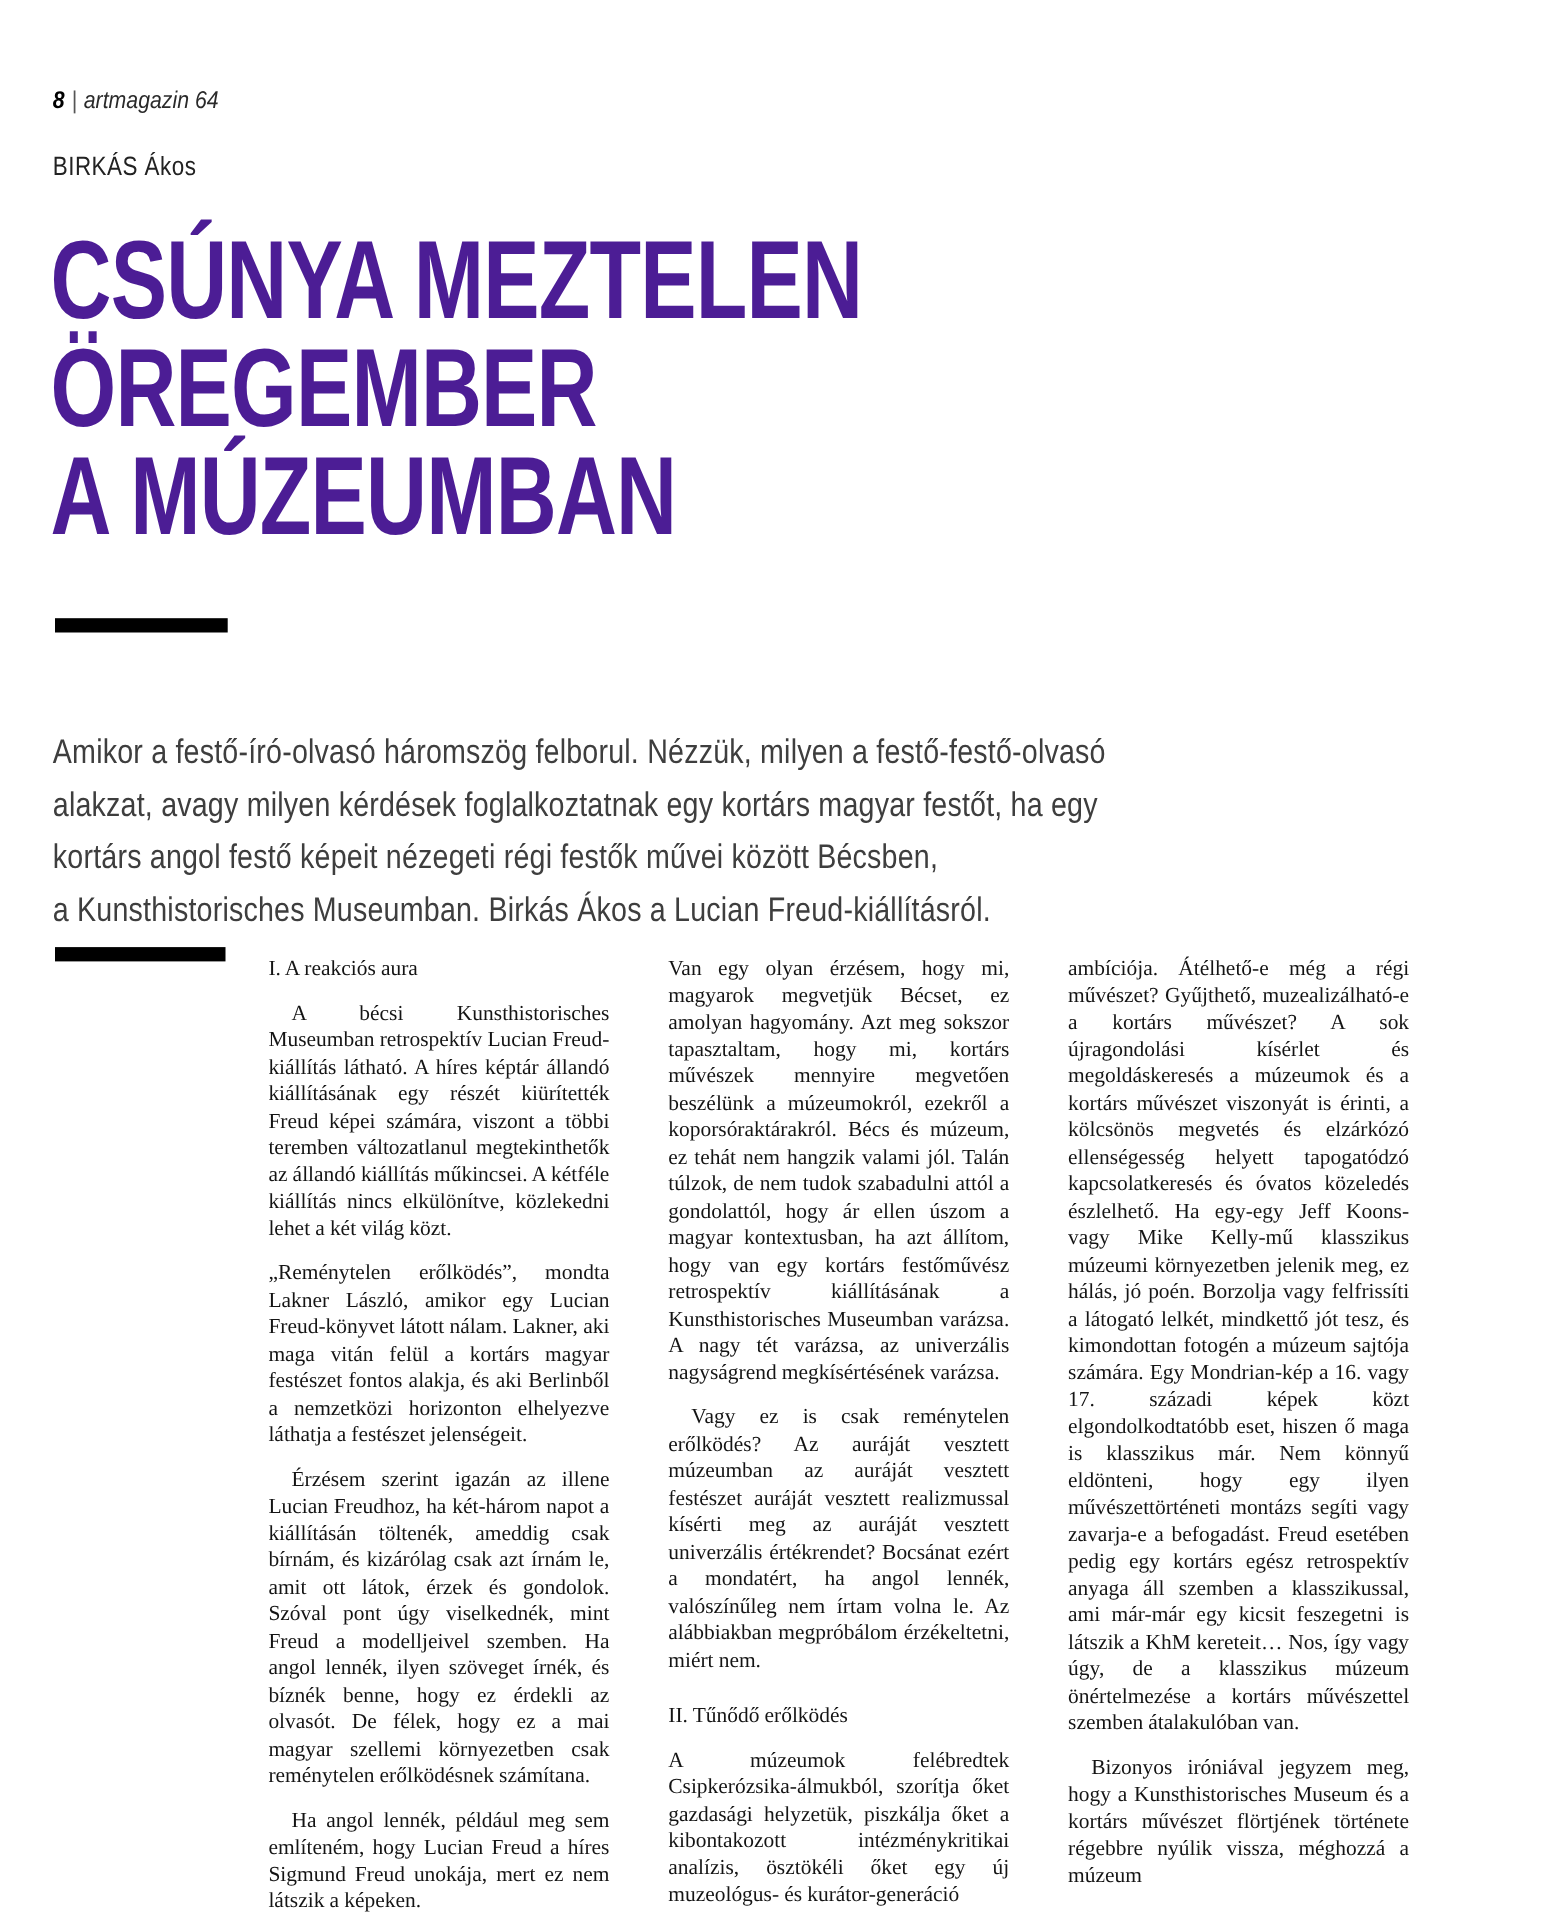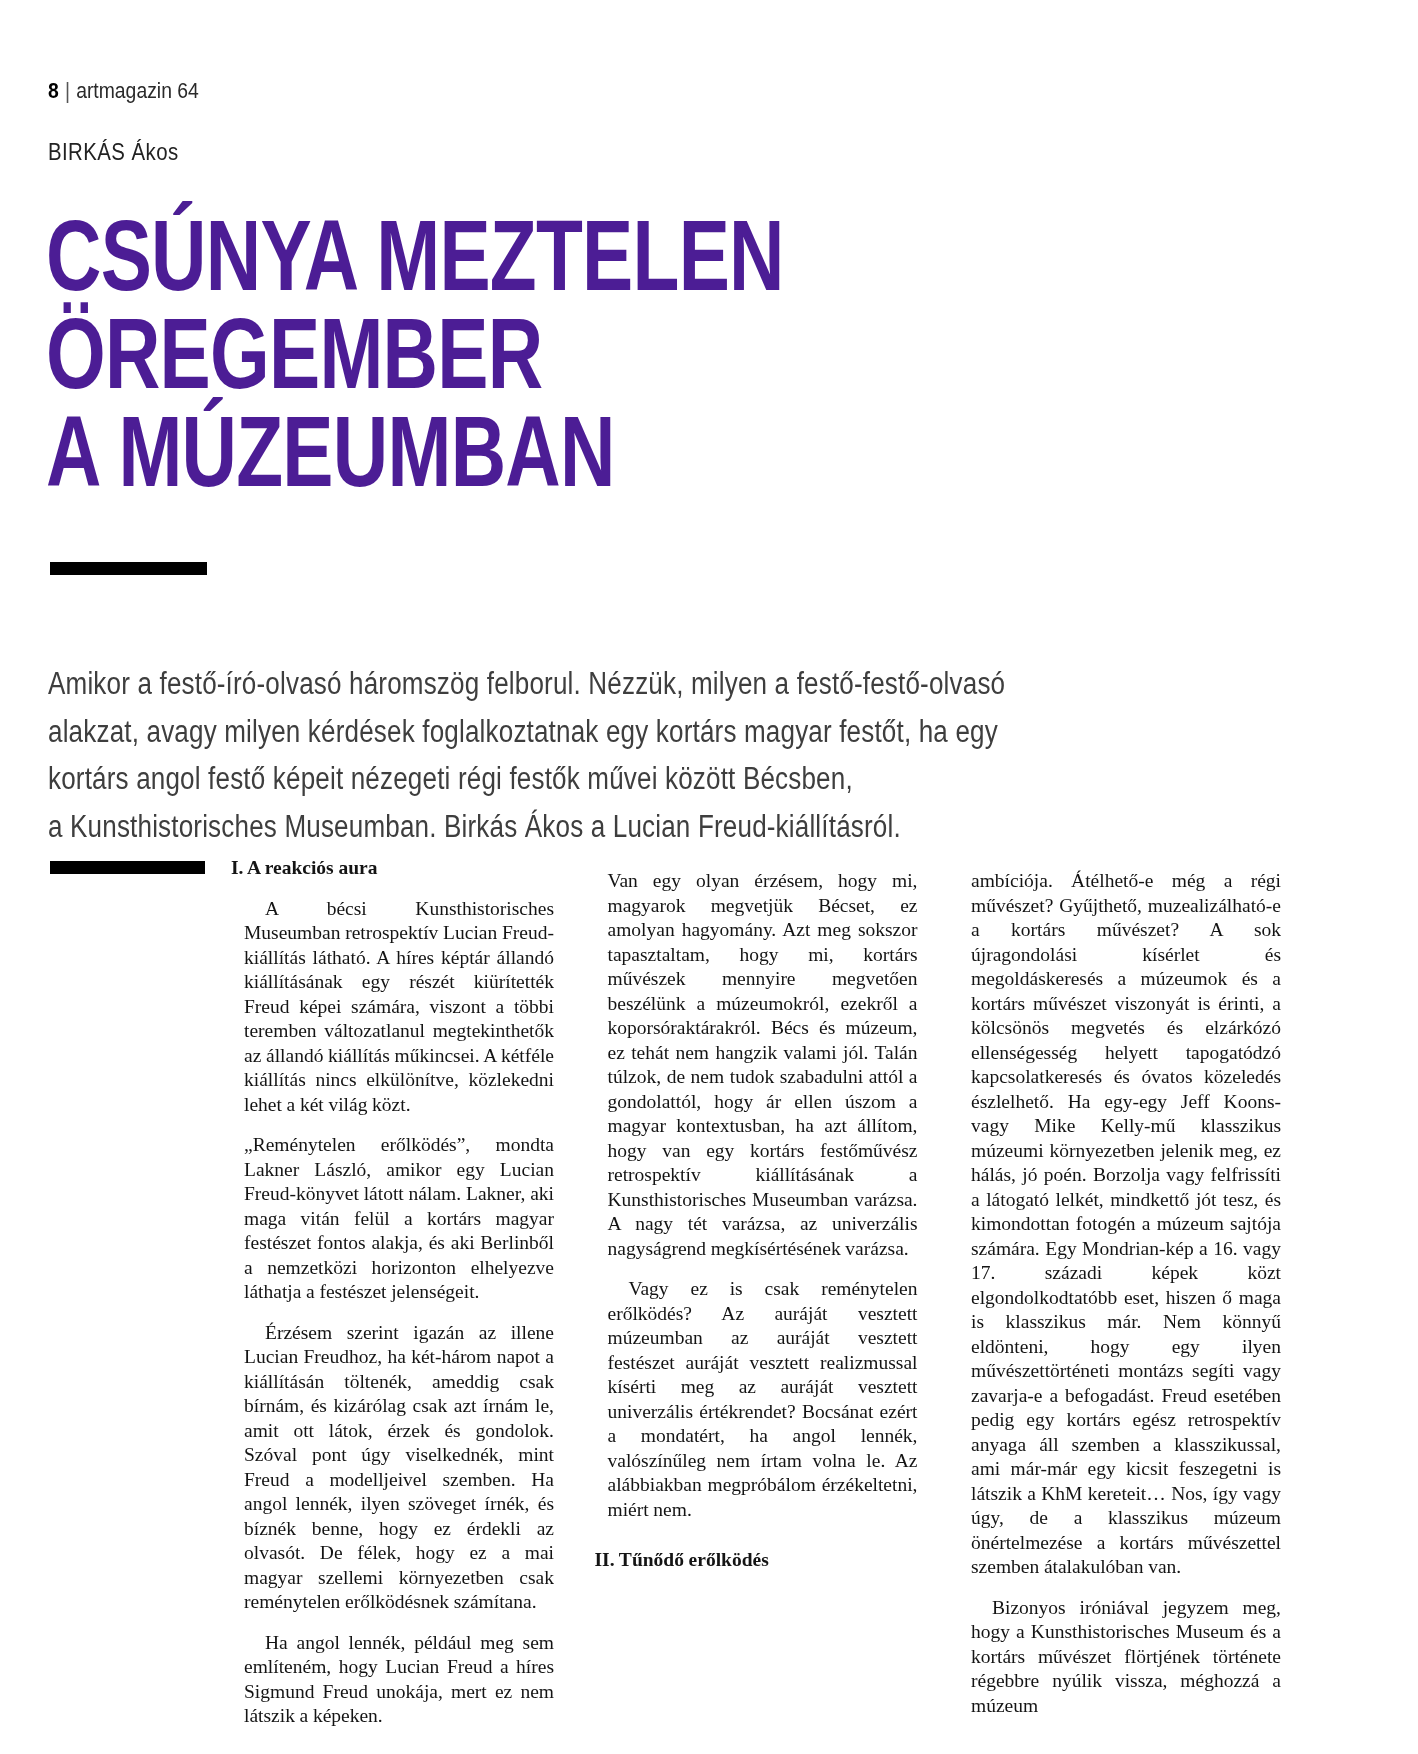--- a/index.html
+++ b/index.html
@@ -15,20 +15,21 @@
   }
   
   .cond { display: inline-block; white-space: nowrap; transform-origin: 0 50%; }
 
   .header-row {
     position: absolute;
     left: 48px;
     top: 78px;
     font-size: 22px;
     color: #2a2a2a;
+    font-style: italic;
   }
   .header-row .cond { transform: scaleX(0.88); }
   .header-row b { font-weight: bold; color: #000; }
   .header-row .sep { margin: 0 7px; color: #555; font-weight: 400; }
 
   .author {
     position: absolute;
     left: 48px;
     top: 138px;
     font-size: 24px;
@@ -92,24 +93,24 @@
     font-family: "Liberation Serif", serif;
     font-size: 19.5px;
     line-height: 24.5px;
     text-align: justify;
     color: #141414;
     hyphens: auto;
     -webkit-hyphens: auto;
     word-spacing: -0.2px;
   }
   .col-heading {
-    margin: 3px;
+    margin: 16px;
     font-size: 19.5px;
     line-height: 24.5px;
-    font-weight: bold;
+    font-weight: normal;
   }
   .col-heading.gap-above { margin-top: 26px; }
   .body-p { margin: 16px; }
   .body-p.indent { text-indent: 21px; }
 </style>
 </head>
 <body>
 
 <div class="page">
 
@@ -143,20 +144,21 @@
         <h3 class="col-heading">I. A reakciós aura</h3>
         <p class="body-p indent">A bécsi Kunsthistorisches Museumban retrospektív Lucian Freud-kiállítás látható. A híres képtár állandó kiállításának egy részét kiürítették Freud képei számára, viszont a többi teremben változatlanul megtekinthetők az állandó kiállítás műkincsei. A kétféle kiállítás nincs elkülönítve, közlekedni lehet a két világ közt.</p>
         <p class="body-p">„Reménytelen erőlködés”, mondta Lakner László, amikor egy Lucian Freud-könyvet látott nálam. Lakner, aki maga vitán felül a kortárs magyar festészet fontos alakja, és aki Berlinből a nemzetközi horizonton elhelyezve láthatja a festészet jelenségeit.</p>
         <p class="body-p indent">Érzésem szerint igazán az illene Lucian Freudhoz, ha két-három napot a kiállításán töltenék, ameddig csak bírnám, és kizárólag csak azt írnám le, amit ott látok, érzek és gondolok. Szóval pont úgy viselkednék, mint Freud a modelljeivel szemben. Ha angol lennék, ilyen szöveget írnék, és bíznék benne, hogy ez érdekli az olvasót. De félek, hogy ez a mai magyar szellemi környezetben csak reménytelen erőlködésnek számítana.</p>
         <p class="body-p indent">Ha angol lennék, például meg sem említeném, hogy Lucian Freud a híres Sigmund Freud unokája, mert ez nem látszik a képeken.</p>
       </div>
       <div class="col" lang="hu">
         <p class="body-p">Van egy olyan érzésem, hogy mi, magyarok megvetjük Bécset, ez amolyan hagyomány. Azt meg sokszor tapasztaltam, hogy mi, kortárs művészek mennyire megvetően beszélünk a múzeumokról, ezekről a koporsóraktárakról. Bécs és múzeum, ez tehát nem hangzik valami jól. Talán túlzok, de nem tudok szabadulni attól a gondolattól, hogy ár ellen úszom a magyar kontextusban, ha azt állítom, hogy van egy kortárs festőművész retrospektív kiállításának a Kunsthistorisches Museumban varázsa. A nagy tét varázsa, az univerzális nagyságrend megkísértésének varázsa.</p>
         <p class="body-p indent">Vagy ez is csak reménytelen erőlködés? Az auráját vesztett múzeumban az auráját vesztett festészet auráját vesztett realizmussal kísérti meg az auráját vesztett univerzális értékrendet? Bocsánat ezért a mondatért, ha angol lennék, valószínűleg nem írtam volna le. Az alábbiakban megpróbálom érzékeltetni, miért nem.</p>
         <h3 class="col-heading gap-above">II. Tűnődő erőlködés</h3>
+        <p class="body-p">A múzeumok felébredtek Csipkerózsika-álmukból, szorítja őket gazdasági helyzetük, piszkálja őket a kibontakozott intézménykritikai analízis, ösztökéli őket egy új muzeológus- és kurátor-generáció</p>
       </div>
       <div class="col" lang="hu">
         <p class="body-p">ambíciója. Átélhető-e még a régi művészet? Gyűjthető, muzealizálható-e a kortárs művészet? A sok újragondolási kísérlet és megoldáskeresés a múzeumok és a kortárs művészet viszonyát is érinti, a kölcsönös megvetés és elzárkózó ellenségesség helyett tapogatódzó kapcsolatkeresés és óvatos közeledés észlelhető. Ha egy-egy Jeff Koons- vagy Mike Kelly-mű klasszikus múzeumi környezetben jelenik meg, ez hálás, jó poén. Borzolja vagy felfrissíti a látogató lelkét, mindkettő jót tesz, és kimondottan fotogén a múzeum sajtója számára. Egy Mondrian-kép a 16. vagy 17. századi képek közt elgondolkodtatóbb eset, hiszen ő maga is klasszikus már. Nem könnyű eldönteni, hogy egy ilyen művészettörténeti montázs segíti vagy zavarja-e a befogadást. Freud esetében pedig egy kortárs egész retrospektív anyaga áll szemben a klasszikussal, ami már-már egy kicsit feszegetni is látszik a KhM kereteit… Nos, így vagy úgy, de a klasszikus múzeum önértelmezése a kortárs művészettel szemben átalakulóban van.</p>
         <p class="body-p indent">Bizonyos iróniával jegyzem meg, hogy a Kunsthistorisches Museum és a kortárs művészet flörtjének története régebbre nyúlik vissza, méghozzá a múzeum</p>
       </div>
     </div>
 
 </div>
 
 </body></html>

